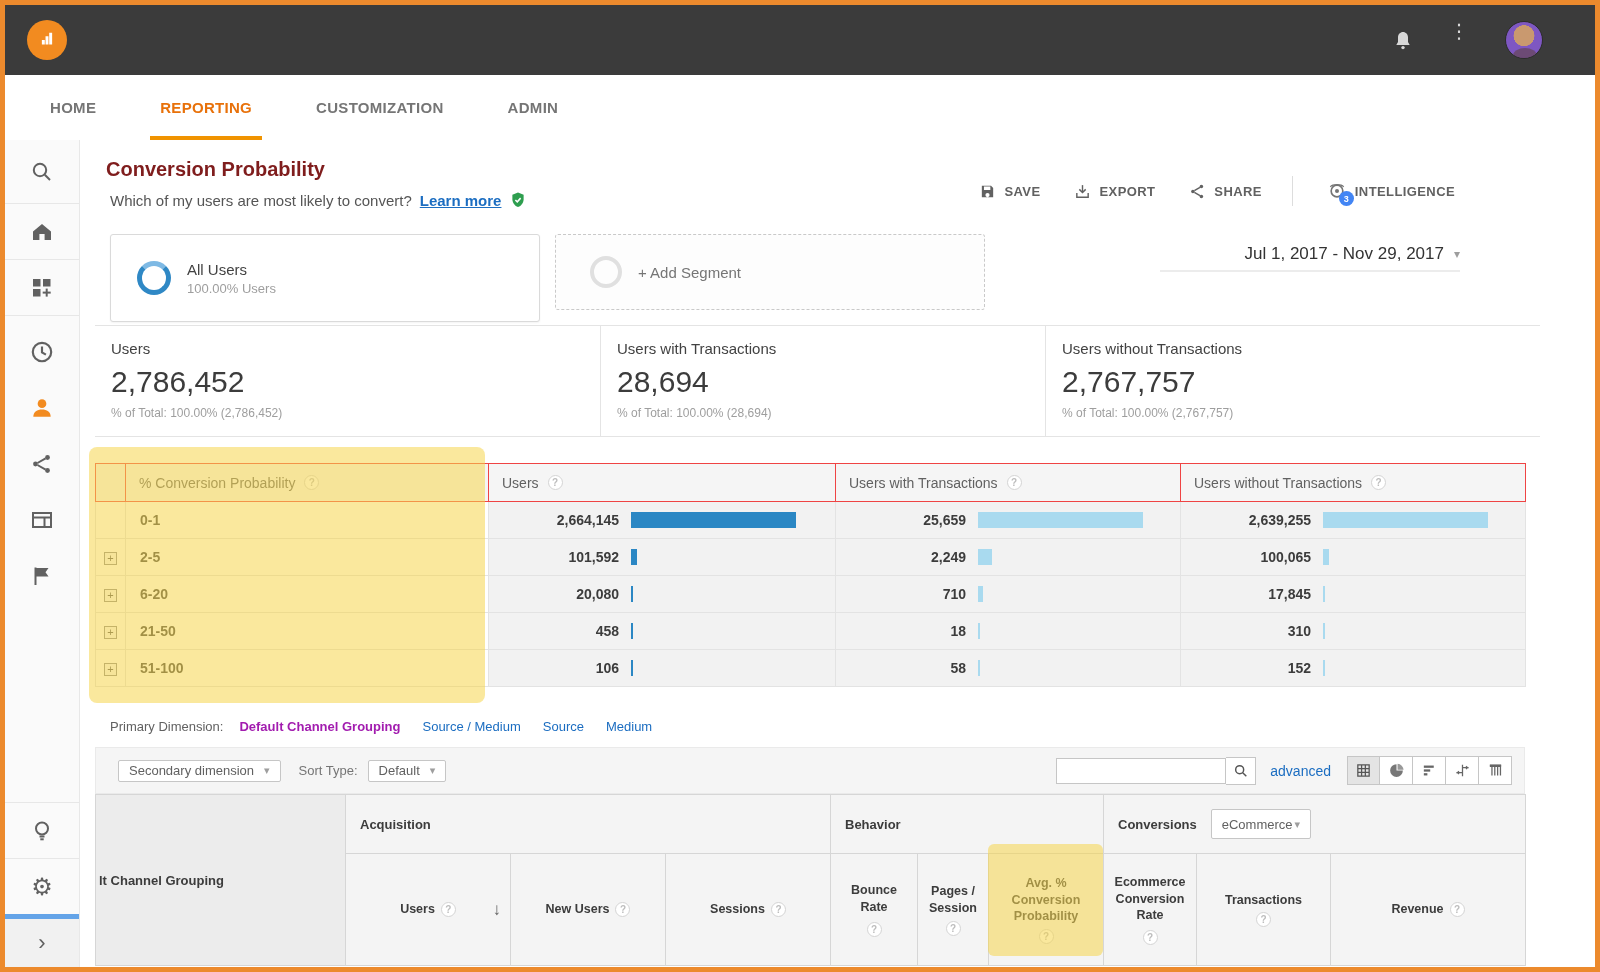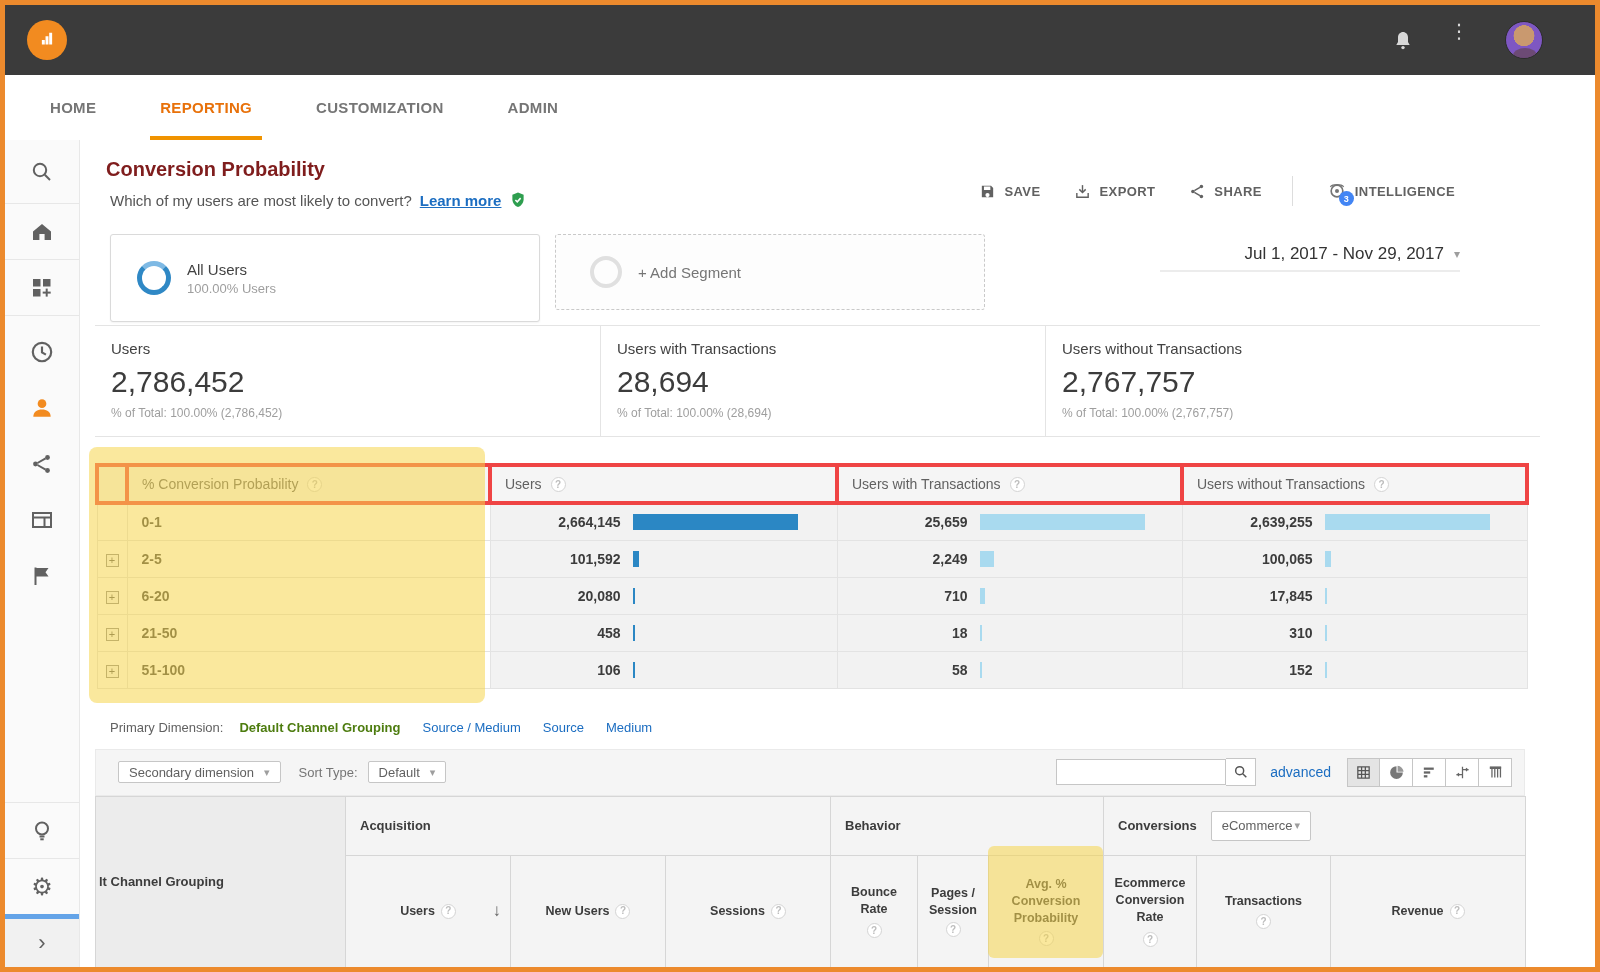--- a/index.html
+++ b/index.html
@@ -71,41 +71,41 @@
   .score-note { font-size:12px; color:#9e9e9e; margin-top:7px; }
 
   
   .q { display:inline-flex; width:15px; height:15px; border-radius:50%; background:#fff; border:1px solid #D4D4D4; color:#BDBDBD; font-size:10px; font-weight:700; align-items:center; justify-content:center; flex:0 0 auto; cursor:pointer; }
 
   
   .mid-wrap { position:relative; margin-top:26px; }
   table.mid { border-collapse:collapse; table-layout:fixed; width:1430px; }
   table.mid col.c-exp { width:30px; } table.mid col.c-dim { width:363px; }
   table.mid col.c-m { width:347px; } table.mid col.c-m2 { width:345px; }
-  table.mid th { background:#F5F5F5; border:4px solid #ef4444; height:38px; font-size:14px; font-weight:400; color:#616161; text-align:left; padding-left:13px; }
+  table.mid th { background:#F5F5F5; border:1px solid #ef4444; height:38px; font-size:14px; font-weight:400; color:#616161; text-align:left; padding-left:13px; }
   table.mid th .hlbl { display:inline-flex; align-items:center; gap:9px; }
   table.mid td { border:1px solid #E3E3E3; height:37px; font-size:14px; color:#3c3c3c; }
   td.exp-cell { text-align:center; background:#fff; }
   .expand-box { display:inline-flex; width:13px; height:13px; border:1px solid #8a8a8a; background:#F6F6F6; color:#555; font-size:11px; line-height:11px; align-items:center; justify-content:center; cursor:pointer; }
   td.dim-cell { font-weight:700; padding-left:14px; background:#fff; }
   td.metric { background:#F2F2F2; }
   .mcell { display:flex; align-items:center; }
   .mval { width:130px; text-align:right; font-weight:700; }
   .mbar { height:16px; margin-left:12px; }
   .bar-users { background:#2B87C4; }
   .bar-light { background:#A9DAEF; }
 
   
   .hl1 { position:absolute; left:-6px; top:-16px; width:396px; height:256px; background:rgba(246,214,76,.55); border-radius:8px; pointer-events:none; z-index:5; }
   .hl2 { position:absolute; left:893px; top:50px; width:115px; height:112px; background:rgba(246,214,76,.55); border-radius:6px; pointer-events:none; z-index:5; }
 
   
   .primary-dim { margin-top:28px; margin-left:15px; display:flex; align-items:center; gap:22px; font-size:13px; height:22px; }
   .pd-label { color:#616161; }
-  .pd-active { color:#4d7c0f; font-weight:700; margin-left:-6px; }
+  .pd-active { color:#a21caf; font-weight:700; margin-left:-6px; }
   .pd-link { color:#1B6DC1; cursor:pointer; }
 
   
   .toolbar { margin-top:10px; background:#F5F5F5; border:1px solid #EAEAEA; height:47px; width:1430px; display:flex; align-items:center; position:relative; padding-left:22px; }
   .tb-btn { background:#fff; border:1px solid #C6C6C6; border-radius:2px; height:22px; display:inline-flex; align-items:center; gap:10px; padding:0 10px; font-size:13px; color:#616161; cursor:pointer; }
   .tb-caret { color:#9e9e9e; font-size:11px; }
   .tb-label { font-size:13px; color:#757575; margin:0 10px 0 18px; }
   .tb-right { position:absolute; right:12px; display:flex; align-items:center; }
   .search-input { width:170px; height:26px; border:1px solid #C6C6C6; background:#fff; font-size:13px; padding:0 6px; outline:none; }
   .search-btn { width:30px; height:28px; border:1px solid #C6C6C6; border-left:none; background:#fff; display:flex; align-items:center; justify-content:center; cursor:pointer; }

